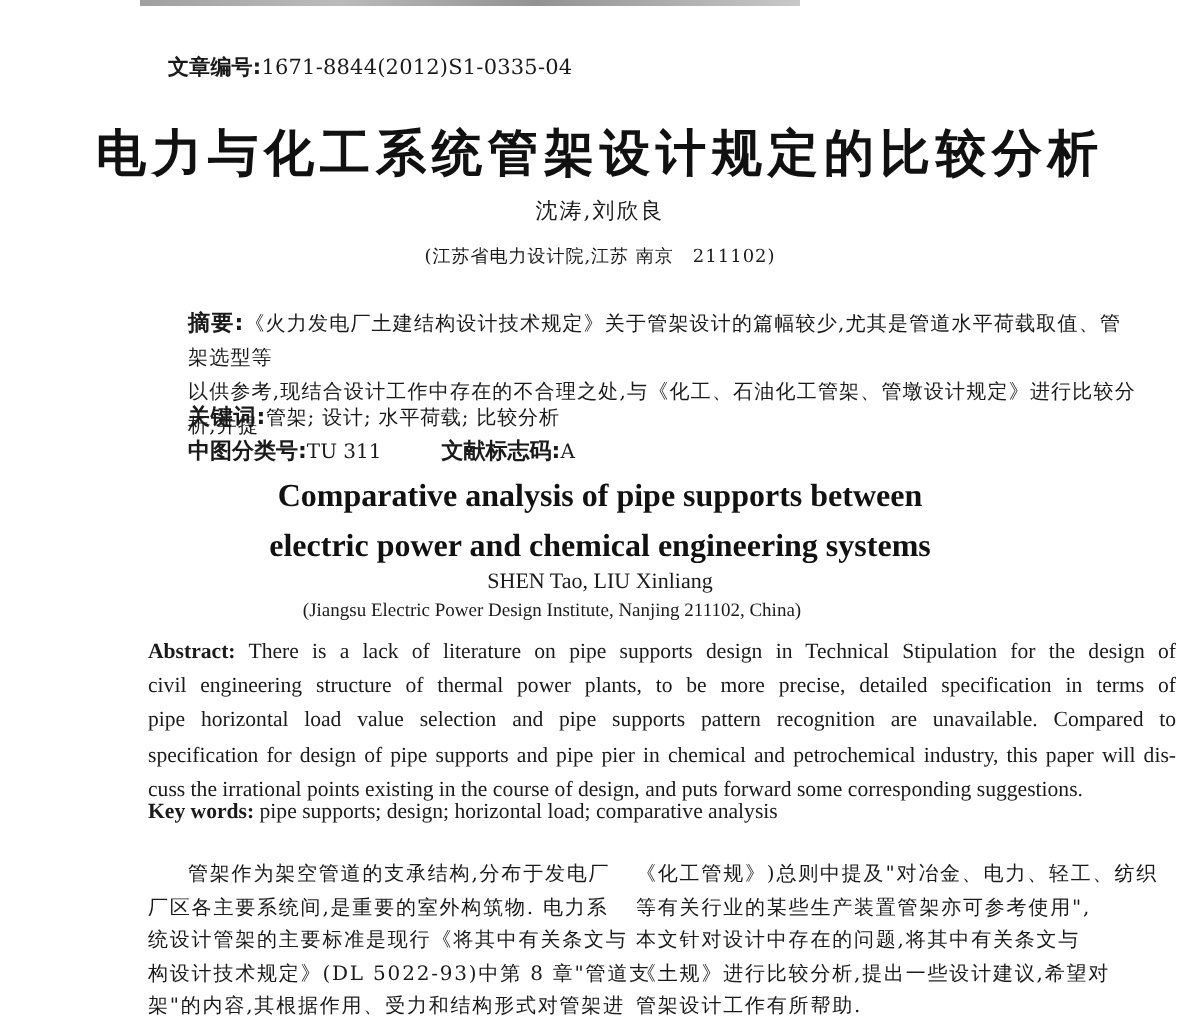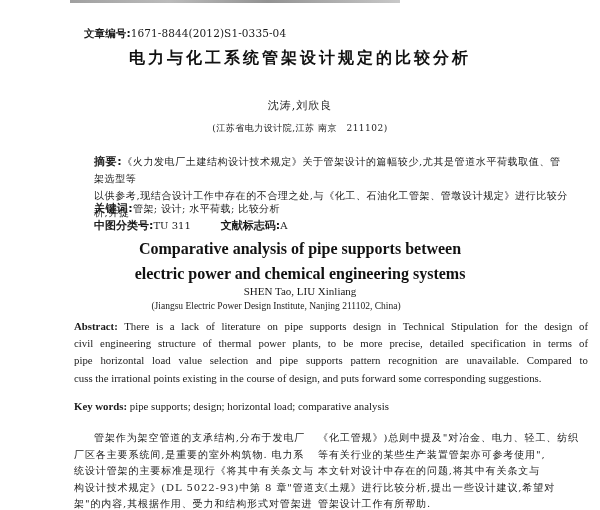--- a/index.html
+++ b/index.html
@@ -13,23 +13,23 @@
     position: absolute; left: 70px; top: 0; width: 330px; height: 3px;
     background: linear-gradient(90deg, #888 0%, #aaa 30%, #777 60%, #bbb 100%);
     opacity: .8;
   }
   .article-no {
     position: absolute; left: 72px; top: 27px;
     font-size: 10.5px; letter-spacing: .1px; margin-left: 12px;
   }
   .article-no b { font-family: "DejaVu Sans", sans-serif; font-weight: bold; }
   .title-cn {
-    position: absolute; left: 0; width: 600px; top: 48px; text-align: center;
+    position: absolute; left: 0; width: 600px; top: 60px; text-align: center;
     font-family: "DejaVu Sans", sans-serif; font-weight: bold;
-    font-size: 16px; letter-spacing: 3px; color: #111;
+    font-size: 25px; letter-spacing: 3px; color: #111;
   }
   .authors-cn {
     position: absolute; left: 0; width: 600px; top: 98px; text-align: center;
     font-size: 11px; letter-spacing: 1px;
   }
   .affil-cn {
     position: absolute; left: 0; width: 600px; top: 122px; text-align: center;
     font-size: 9px; letter-spacing: .5px;
   }
   .abs-cn {
@@ -109,20 +109,21 @@
   <div>Comparative analysis of pipe supports between</div>
   <div>electric power and chemical engineering systems</div>
 </div>
 <div class="authors-en">SHEN Tao, LIU Xinliang</div>
 <div class="affil-en">(Jiangsu Electric Power Design Institute, Nanjing 211102, China)</div>
 
 <div class="abs-en">
   <span class="line"><span class="lbl">Abstract:</span><span> There is a lack of literature on pipe supports design in Technical Stipulation for the design of</span></span>
   <span class="line">civil engineering structure of thermal power plants, to be more precise, detailed specification in terms of</span>
   <span class="line">pipe horizontal load value selection and pipe supports pattern recognition are unavailable.  Compared to</span>
+  <span class="line">specification for design of pipe supports and pipe pier in chemical and petrochemical industry, this paper will dis-</span>
   <span class="line last">cuss the irrational points existing in the course of design, and puts forward some corresponding suggestions.</span>
 </div>
 
 <div class="kw-en">
   <span class="lbl">Key words:</span><span> pipe supports; design; horizontal load; comparative analysis</span>
 </div>
 
 <div class="col col-left">
   <span class="p indent">管架作为架空管道的支承结构,分布于发电厂</span>
   <span class="p">厂区各主要系统间,是重要的室外构筑物. 电力系</span>

